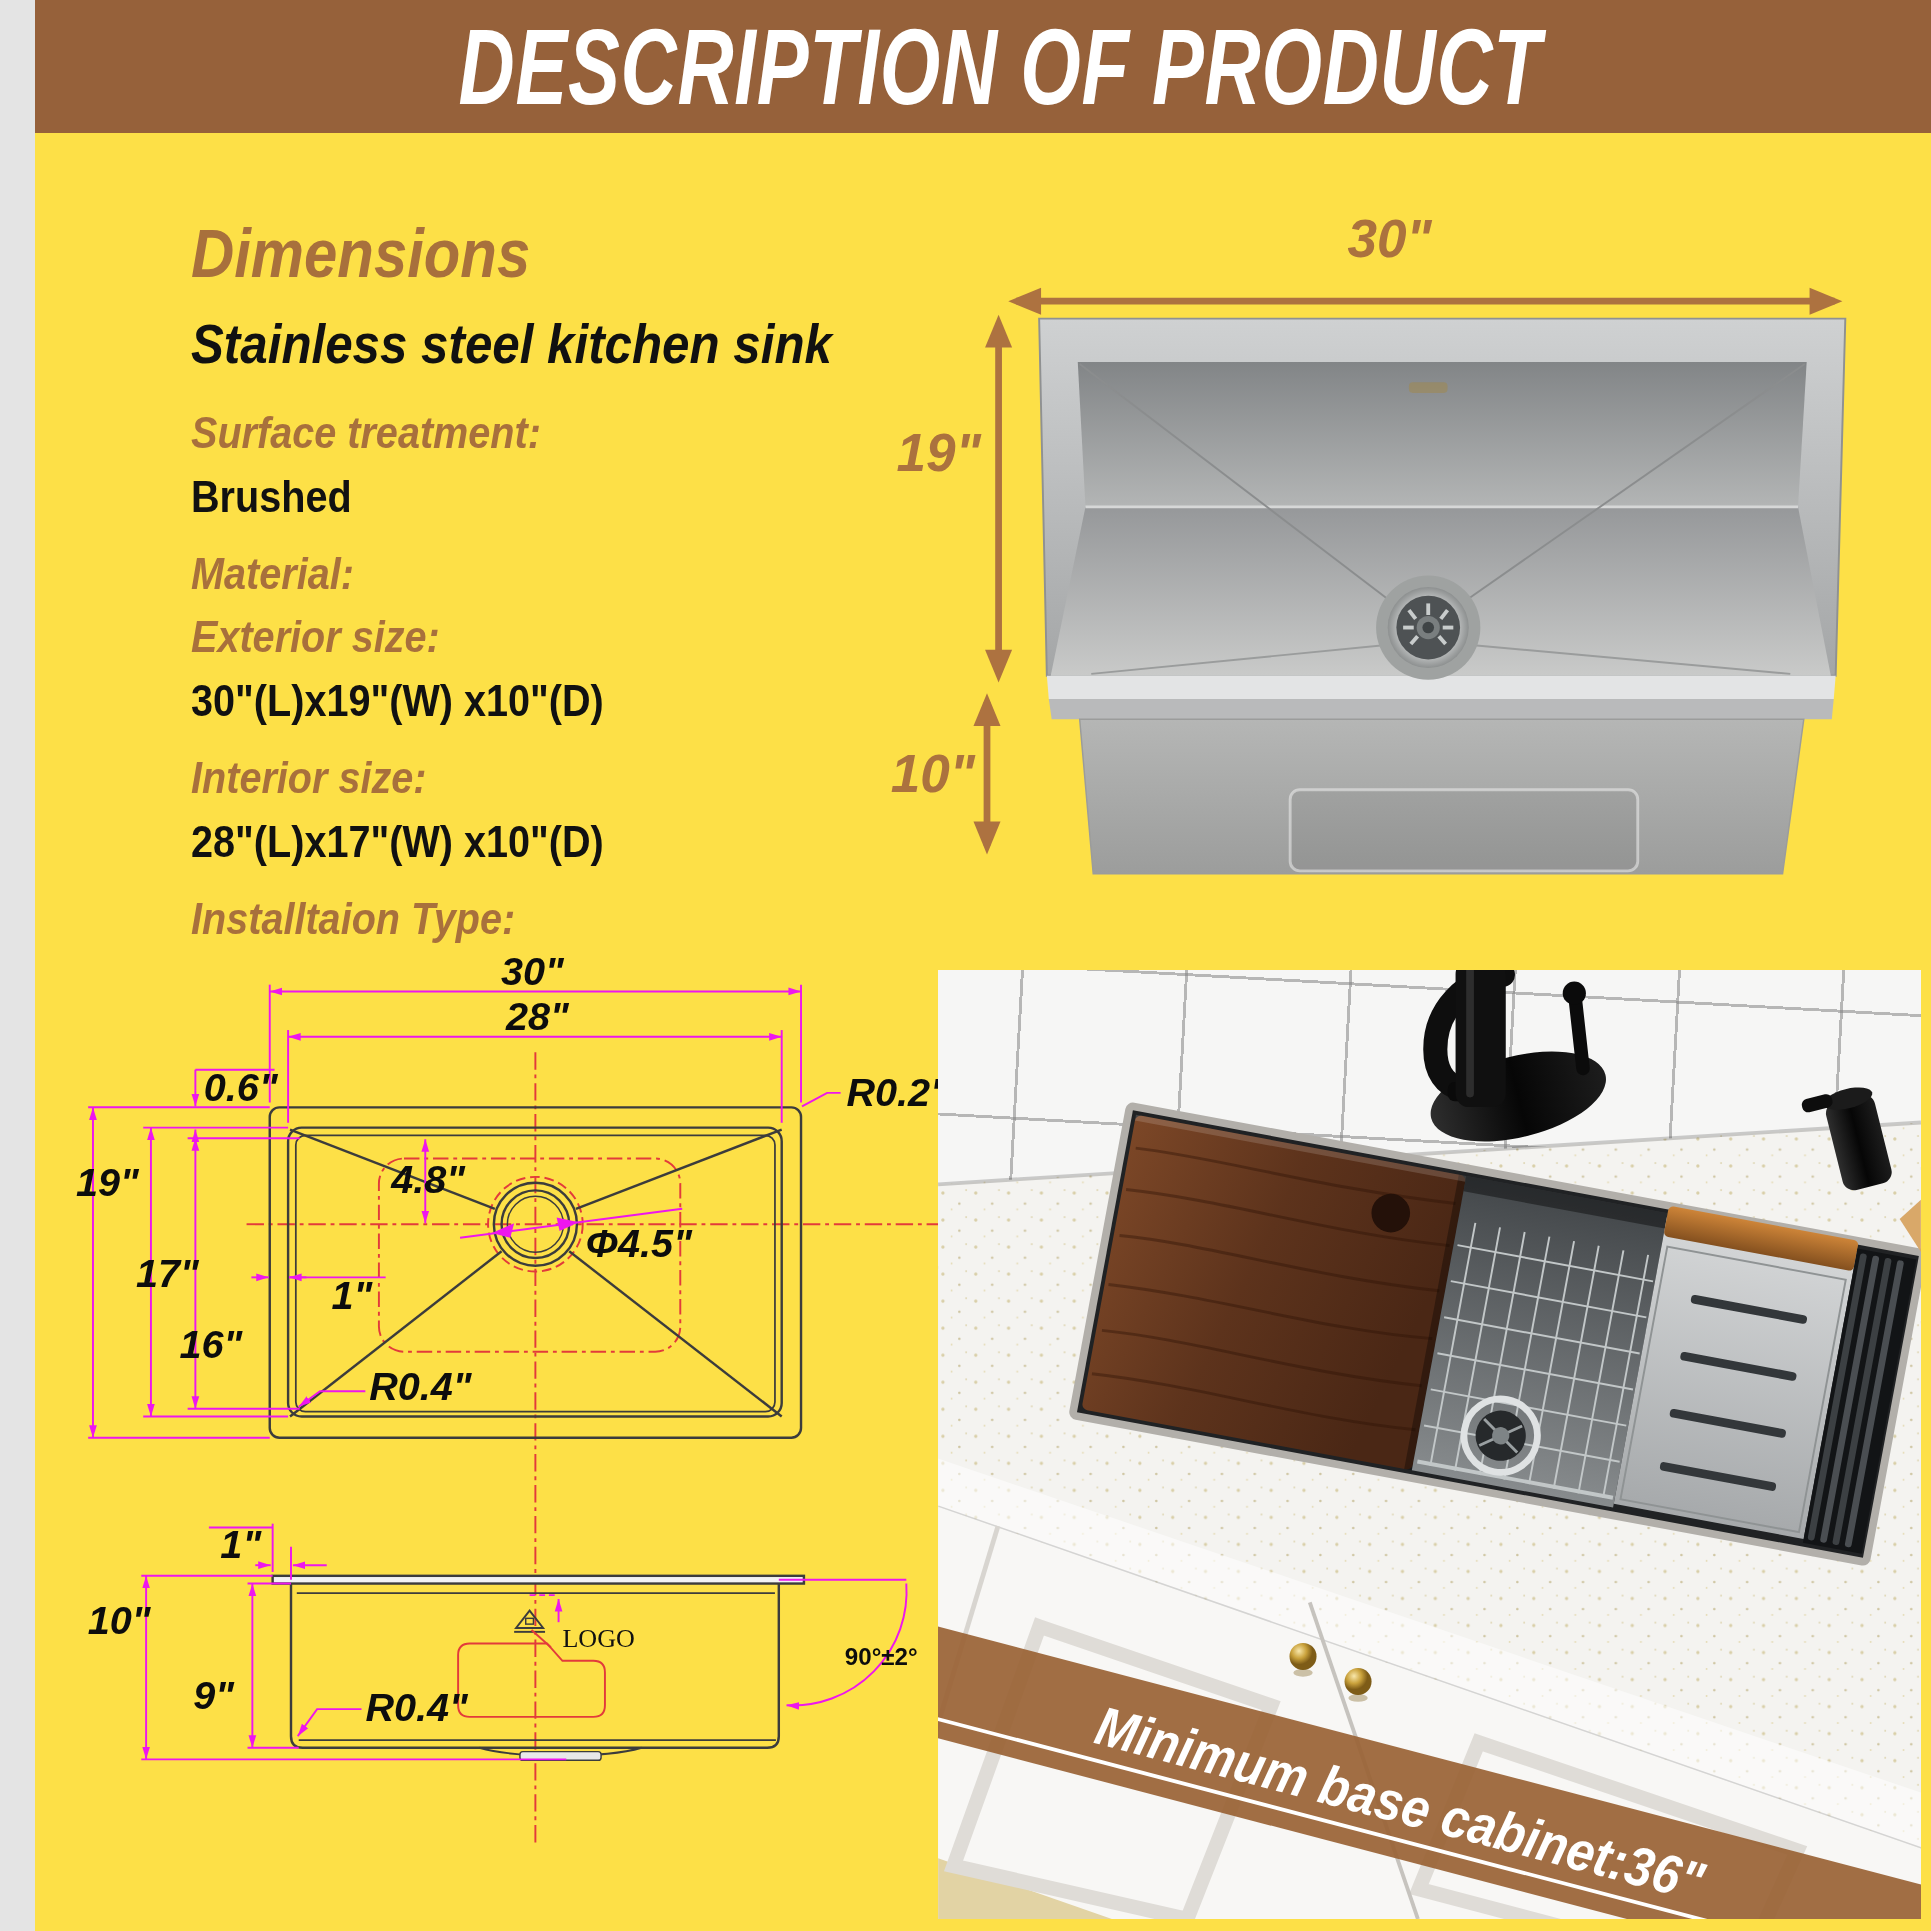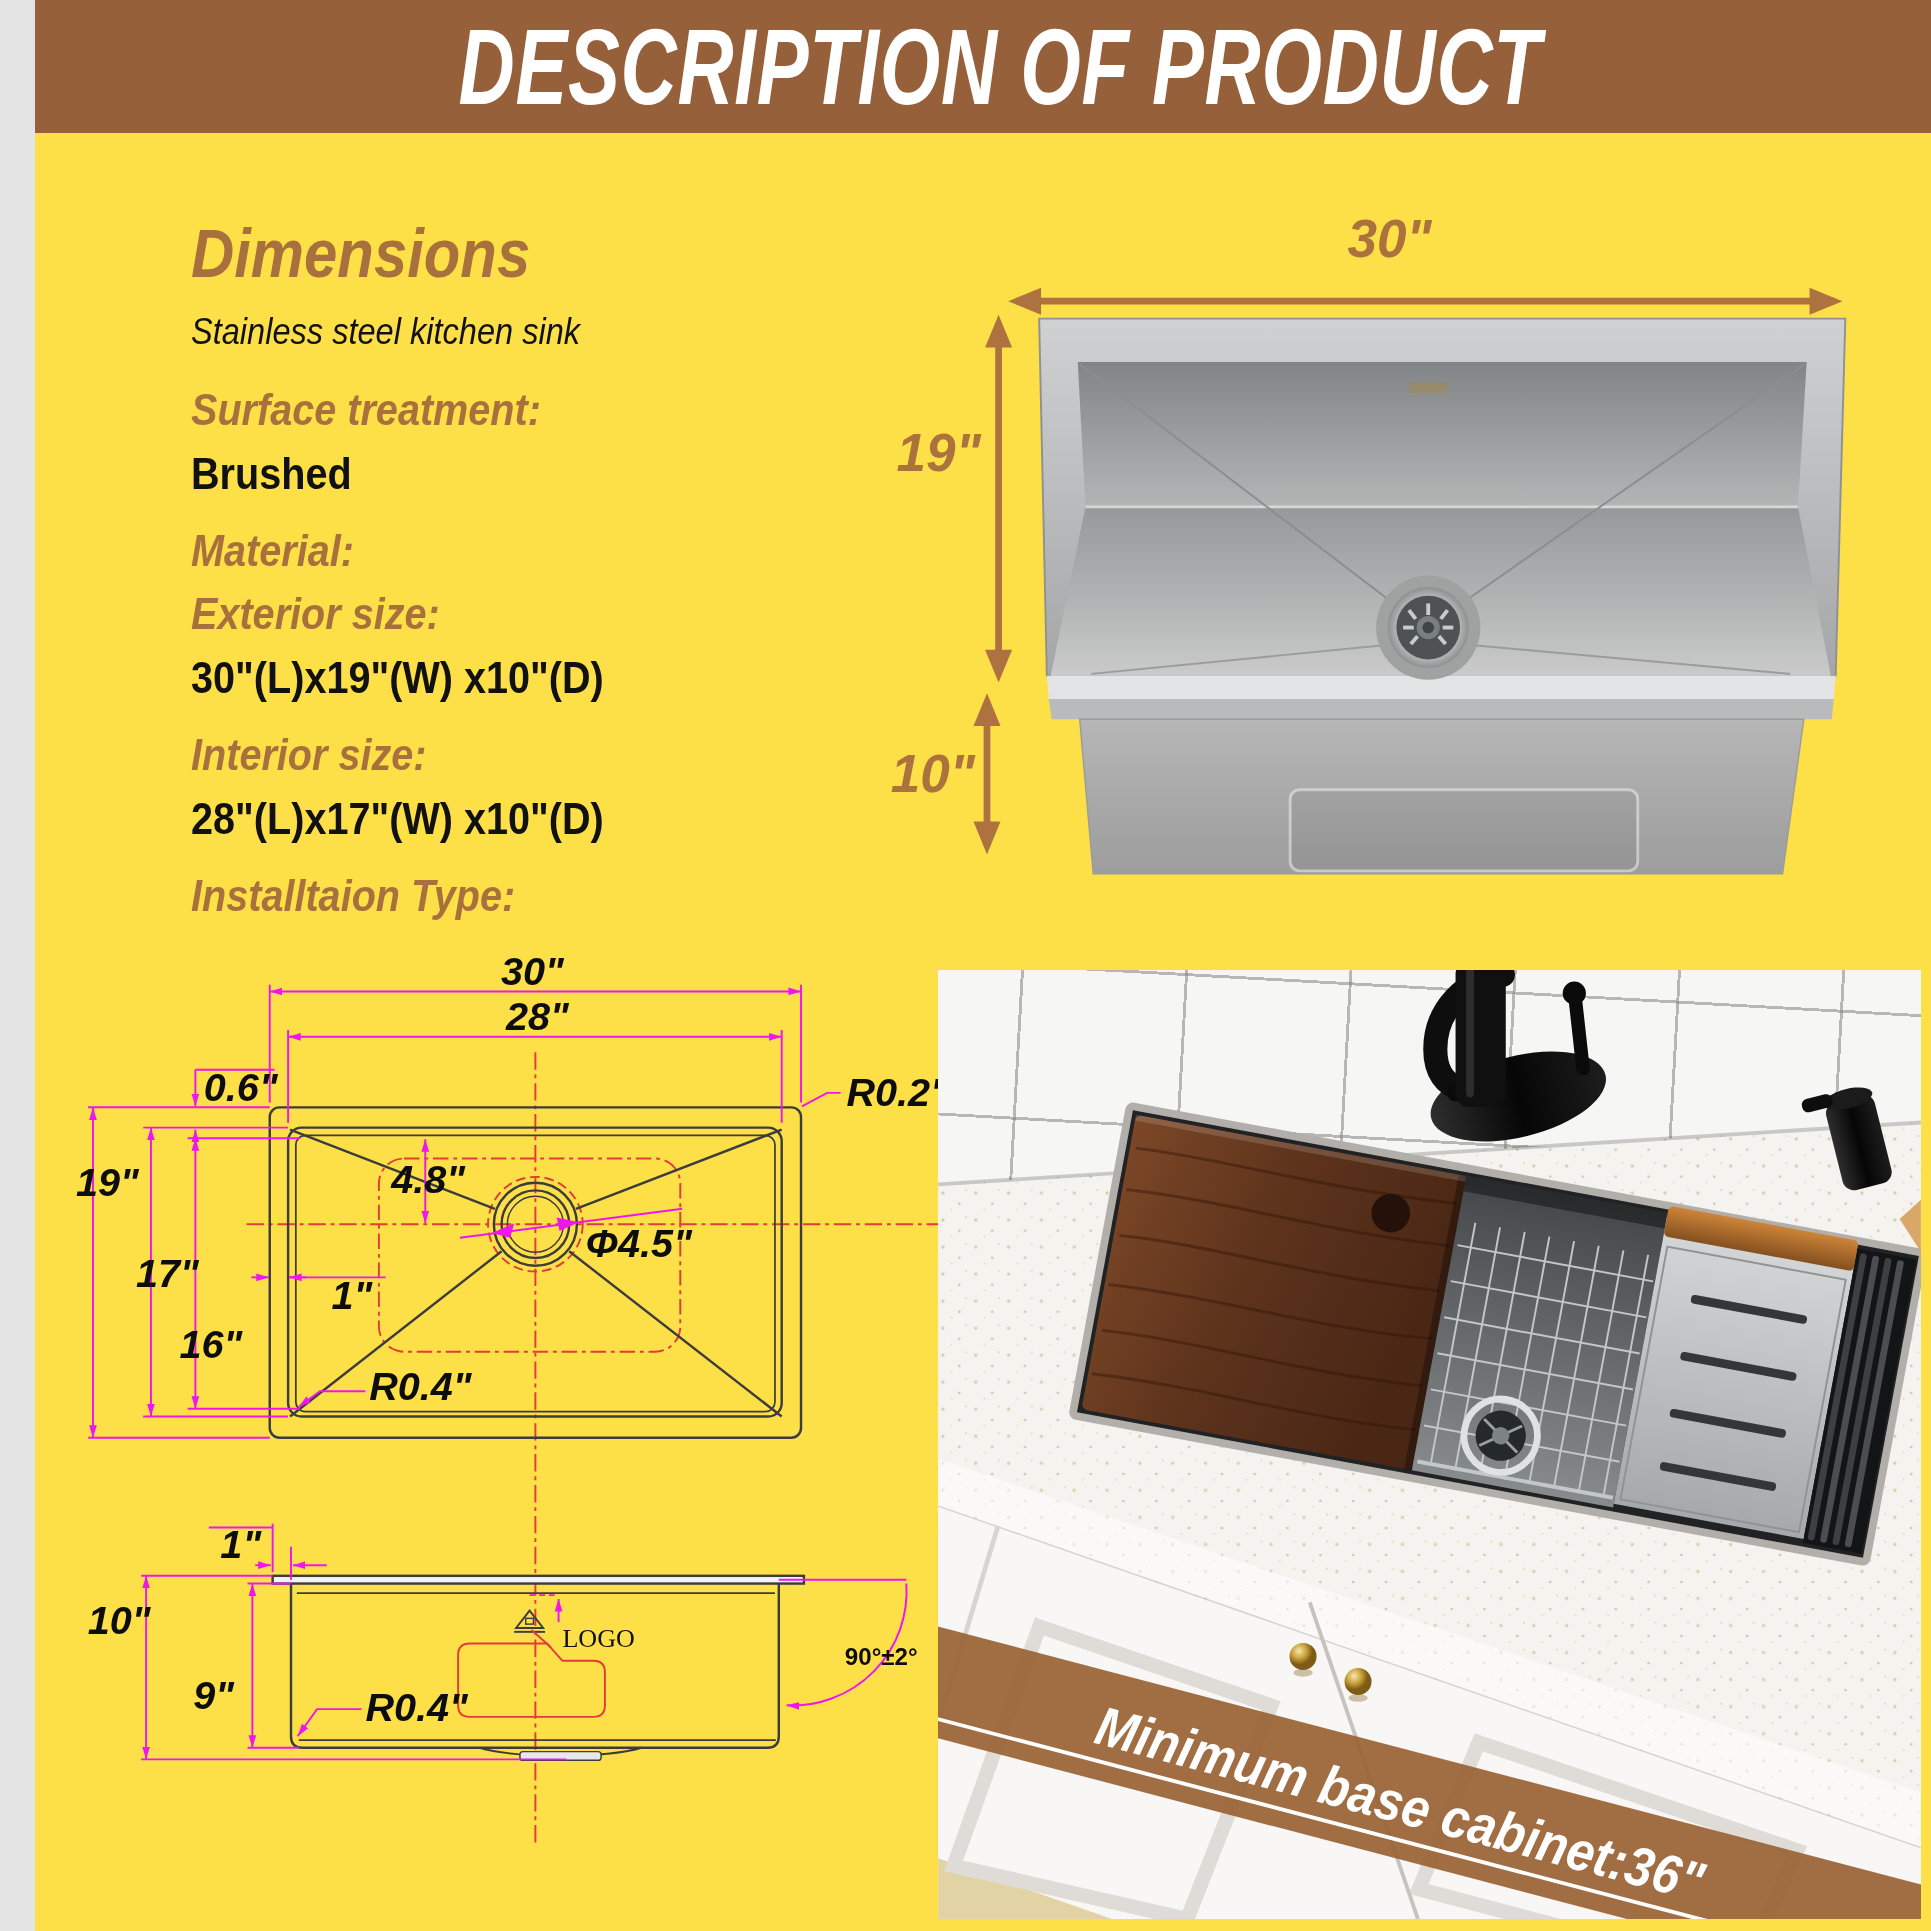--- a/index.html
+++ b/index.html
@@ -7,21 +7,21 @@
         font-family:"Liberation Sans",sans-serif;margin-left:35px;}
   
   .hdr{position:absolute;left:0;top:0;width:1931px;height:133px;display:flex;
        align-items:center;justify-content:center;}
   .hdr-title{color:#fff;font-size:108px;font-weight:700;font-style:italic;white-space:nowrap;
        display:inline-block;transform:scaleX(.72);transform-origin:50% 50%;letter-spacing:1px;}
   
   .specs{position:absolute;left:156px;top:214px;width:676px;}
   .cond{display:inline-block;transform:scaleX(.88);transform-origin:0 50%;white-space:nowrap;}
   .spec-h{font-size:68px;font-weight:700;font-style:italic;color:#a8703c;margin:0 0 19.3px 0;}
-  .spec-sub{font-size:37px;font-weight:400;font-style:italic;color:#111;margin:0 0 31px 0;}
+  .spec-sub{font-size:56px;font-weight:700;font-style:italic;color:#111;margin:0 0 31px 0;}
   .spec-label{font-size:45px;font-weight:700;font-style:italic;color:#a8703c;margin:0 0 11.6px 0;}
   .spec-value{font-size:45px;font-weight:700;color:#111;margin:0 0 25px 0;}
   
   .photo{position:absolute;left:903px;top:970px;width:983px;height:949px;overflow:hidden;
          background:#efeeec;}
   .ph-tiles{position:absolute;left:-87px;top:-87px;width:1236px;height:415px;
       transform:rotate(3.2deg);background-color:#f6f6f5;
       background-image:
         repeating-linear-gradient(90deg, rgba(130,130,130,.55) 0 2.9px, transparent 2.9px 164px),
         repeating-linear-gradient(0deg, rgba(130,130,130,.55) 0 2.9px, transparent 2.9px 153px);}

